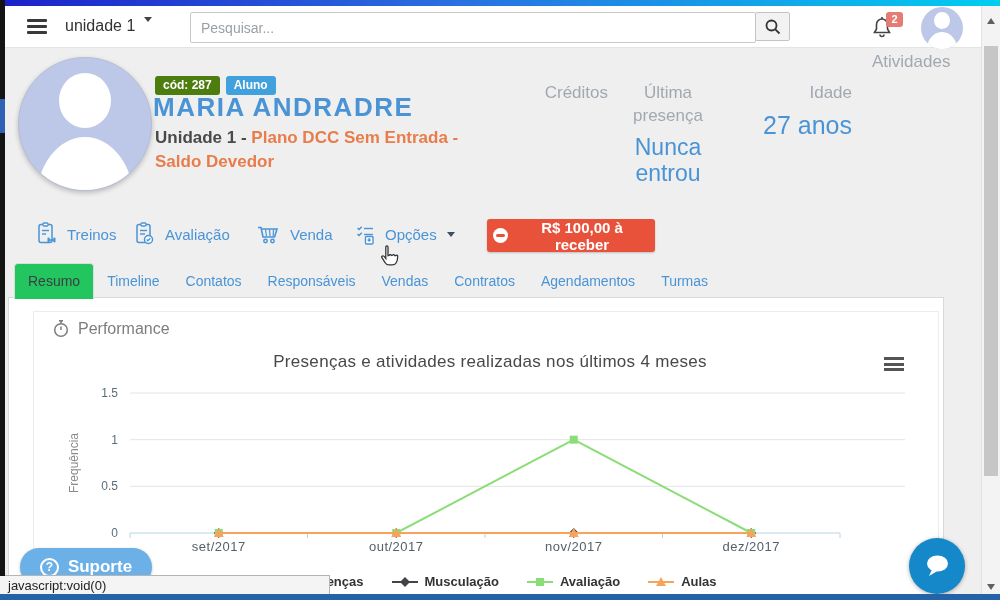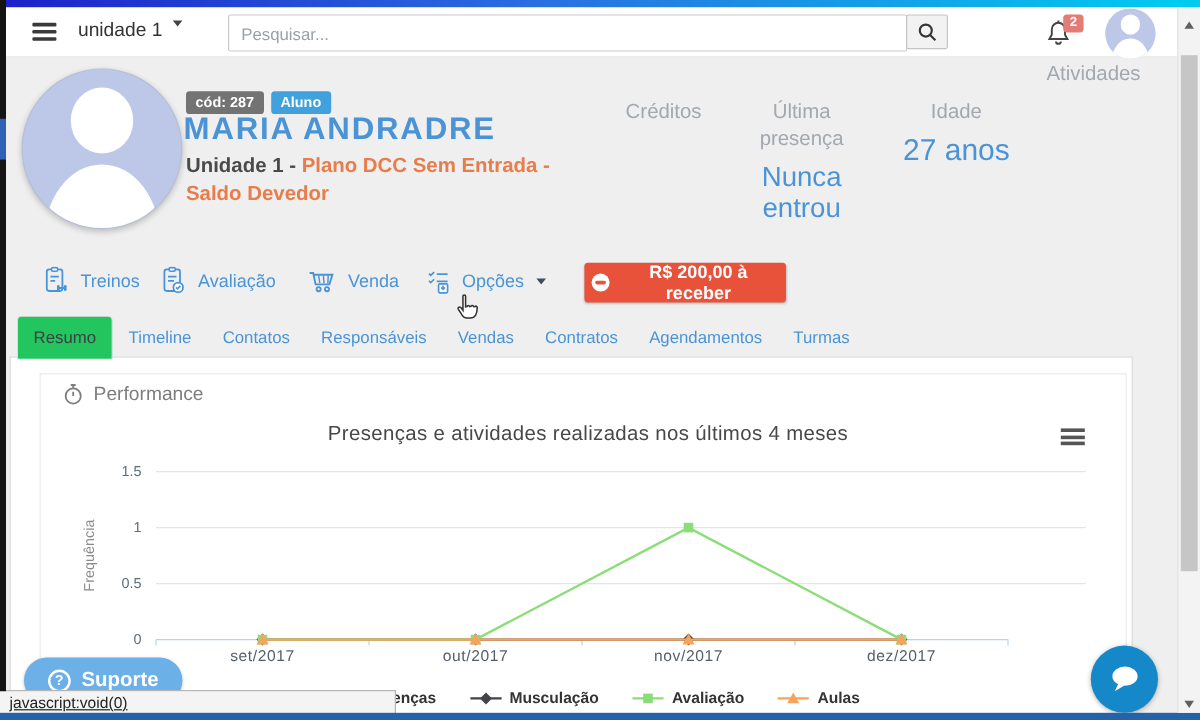--- a/index.html
+++ b/index.html
@@ -39,26 +39,26 @@
   .avatar{position:relative;overflow:hidden;border-radius:50%;background:#bdc8e8;}
   .avatar .head{position:absolute;width:40%;height:42%;border-radius:50%;background:#fff;left:30%;top:11%;}
   .avatar .torso{position:absolute;width:74%;height:52%;border-radius:50% 50% 0 0/95% 95% 0 0;background:#fff;left:13%;top:60%;}
   .avatar-sm{position:absolute;left:916px;top:1px;width:42px;height:42px;cursor:pointer;}
 
   
   .avatar-lg{position:absolute;left:18px;top:57px;width:132px;height:132px;
     border:1px solid #b6bfd8;box-shadow:0 2px 5px rgba(0,0,0,.22);z-index:2;}
   .badge-row{position:absolute;left:155px;top:76px;display:flex;gap:6px;}
   .badge{font-size:12px;font-weight:bold;color:#fff;border-radius:3px;padding:2px 8px 3px;}
-  .badge-code{background:#737373;}
+  .badge-code{background:#4d7c0f;}
   .badge-type{background:#41a1dd;}
   .profile-name{position:absolute;left:153px;top:92px;font-size:26px;font-weight:600;letter-spacing:1.5px;color:#4a94d6;}
   .profile-sub{position:absolute;left:155px;top:126px;width:335px;font-size:17px;font-weight:600;line-height:1.4;color:#4a4a4a;}
   .profile-sub .plan{color:#e87c4a;}
-  .stat-col{position:absolute;top:82px;display:flex;flex-direction:column;align-items:center;gap:6px;text-align:center;}
+  .stat-col{position:absolute;top:82px;display:flex;flex-direction:column;align-items:flex-end;gap:6px;text-align:center;}
   .stat-label{font-size:17px;color:#a2a8b0;line-height:1.35;}
   .stat-value{color:#4a94d6;}
   .stat-creditos{left:498px;width:110px;}
   .stat-presenca{left:612px;width:112px;}
   .stat-presenca .stat-value{font-size:23px;line-height:1.15;}
   .stat-idade{left:742px;width:110px;}
   .stat-idade .stat-value{font-size:25px;}
   .activities-link{position:absolute;left:872px;top:52px;font-size:17px;color:#a2a8b0;cursor:pointer;}
 
   
@@ -94,21 +94,21 @@
   .legend-item{display:flex;align-items:center;gap:5px;font-size:13px;font-weight:bold;color:#333;cursor:pointer;}
 
   
   .support-btn{position:absolute;left:20px;top:548px;width:132px;height:38px;background:#6cb0e8;border-radius:19px;
     display:flex;align-items:center;justify-content:center;gap:9px;color:#fff;font-size:17px;font-weight:bold;
     z-index:40;cursor:pointer;box-shadow:0 1px 3px rgba(0,0,0,.25);}
   .q-circle{width:19px;height:19px;border:2px solid #fff;border-radius:50%;font-size:12px;font-weight:bold;
     display:flex;align-items:center;justify-content:center;box-sizing:border-box;}
   .status-bar{position:absolute;left:0;top:575px;width:330px;height:21px;background:#f4f4f4;
     border-top:1px solid #b5b5b5;border-right:1px solid #b5b5b5;box-sizing:border-box;z-index:50;
-    font-size:13px;color:#222;padding:2px 8px 0;text-decoration:underline;}
+    font-size:13px;color:#222;padding:2px 8px 0;}
   .chat-btn{position:absolute;left:909px;top:538px;width:56px;height:56px;border-radius:50%;background:#1488c8;
     display:flex;align-items:center;justify-content:center;z-index:45;cursor:pointer;box-shadow:0 1px 4px rgba(0,0,0,.3);}
 </style>
 </head>
 <body>
 
 <div class="screen">
 
   <div class="top-gradient"></div>
 
@@ -209,21 +209,21 @@
       <line x1="11" y1="6.5" x2="20" y2="6.5" stroke="#4a94d6" stroke-width="1.4"></line>
       <line x1="11" y1="12.5" x2="20" y2="12.5" stroke="#4a94d6" stroke-width="1.4"></line>
       <rect x="12.5" y="14.5" width="7.5" height="7.5" rx="1" fill="#fff" stroke="#4a94d6" stroke-width="1.4"></rect>
       <path d="M16.2 16 v3.2 m-1.6 -1.6 l1.6 1.6 l1.6 -1.6" fill="none" stroke="#4a94d6" stroke-width="1.3"></path>
     </svg>
     <span>Opções</span>
     <span class="caret caret-blue"></span>
   </div>
   <button class="balance-btn">
     <span class="minus-circle"></span>
-    <span>R$ 200,00 à receber</span>
+    <span>R$ 100,00 à receber</span>
   </button>
 
   <svg class="cursor-pointer-gfx" width="22" height="26" viewBox="0 0 24 28">
     <path d="M8.5 3 c0-1.6 2.4-1.6 2.4 0 v9.6 l1.2-.3 c.3-1.3 2.2-1.3 2.5 0 l1.2-.2 c.4-1.1 2.2-1 2.4.3 l1.2.1 c.4-.9 2.1-.7 2.1.5 0 2.9-.5 5.5-1.6 7.3 -1 1.6-2.6 2.4-4.7 2.4 h-3 c-1.8 0-3.4-.9-4.3-2.4 l-3.6-5.5 c-.8-1.1.5-2.5 1.7-1.9 .5.2.9.6 1.2 1 l1.3 1.8 z" fill="#fff" stroke="#333" stroke-width="1.4"></path>
   </svg>
 
   <div class="tabs-row">
     <div class="tab active">Resumo</div>
     <div class="tab">Timeline</div>
     <div class="tab">Contatos</div>

